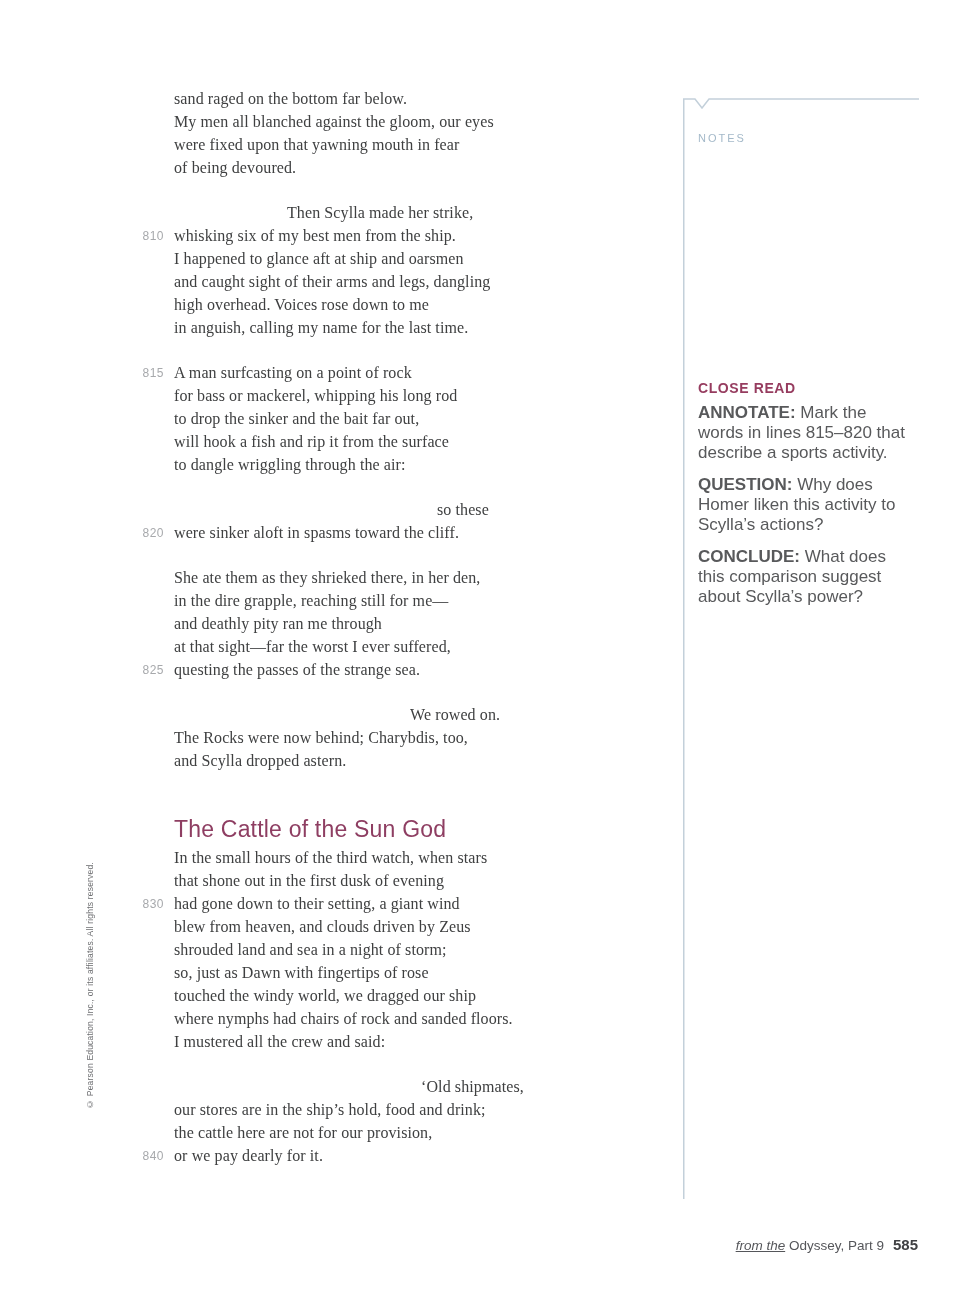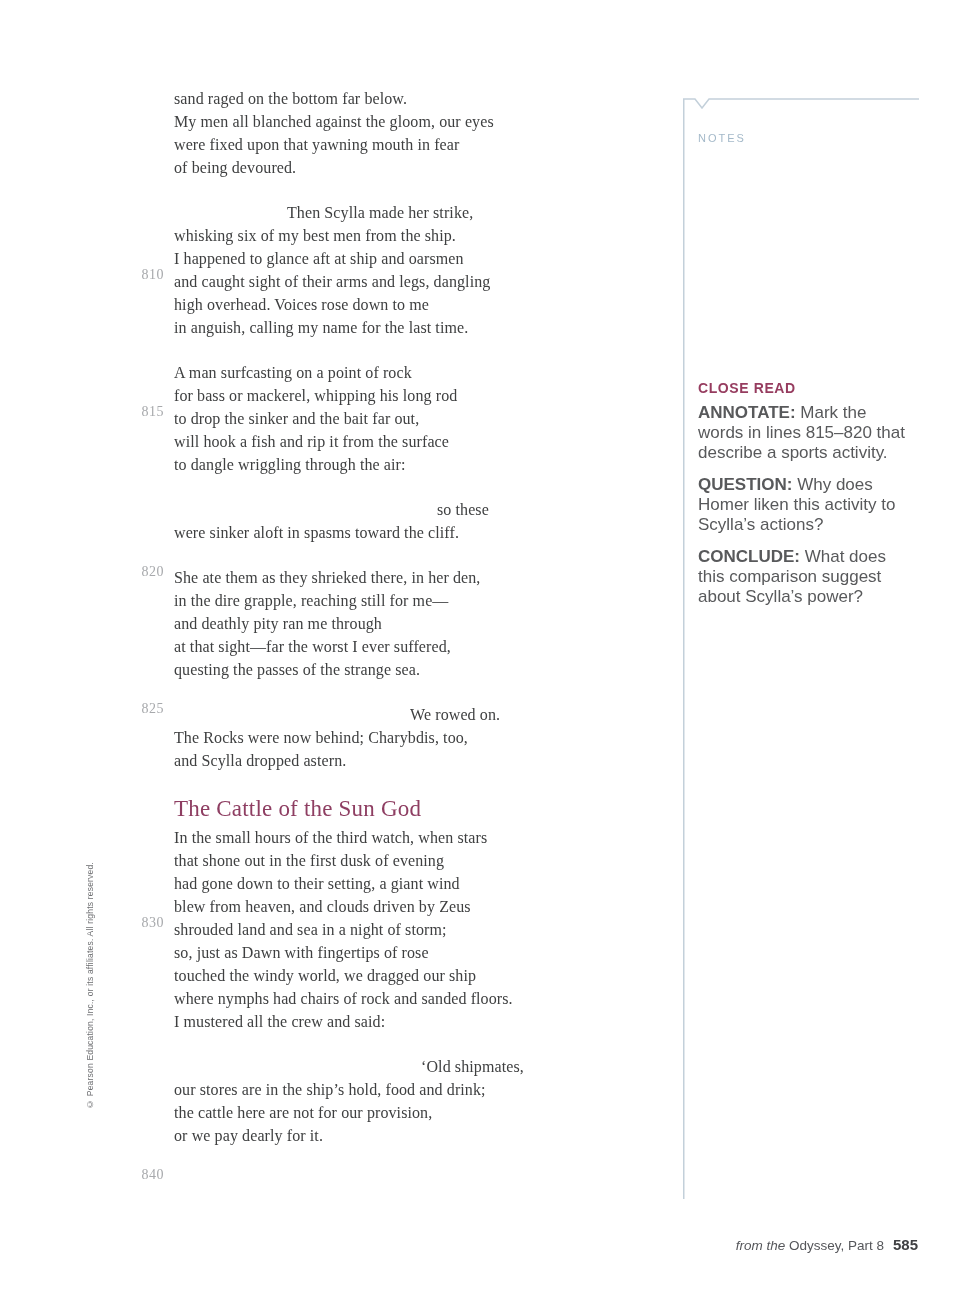--- a/index.html
+++ b/index.html
@@ -19,27 +19,27 @@
     font-size: 16px; color: #3f4041; letter-spacing: 0.1px;
   }
   .pline { position: relative; line-height: 23px; min-height: 23px; }
   .pline.s { margin-top: 22px; }           
   .pline.d1 { padding-left: 113px; }        
   .pline.d2 { padding-left: 263px; }
   .pline.d3 { padding-left: 236px; }
   .pline.d4 { padding-left: 247px; }
   .lnum {
     position: absolute; left: -48px; top: 1px; width: 38px;
-    text-align: right; font-family: Liberation Serif, serif;
-    font-size: 14px; line-height: 23px; color: #a7a9ac; letter-spacing: 0.5px; margin-top: 38px;
+    text-align: right; font-family: Liberation Sans, sans-serif;
+    font-size: 12px; line-height: 23px; color: #a7a9ac; letter-spacing: 0.5px;
   }
   .section-heading {
-    font-family: Liberation Serif, serif;
+    font-family: Liberation Sans, sans-serif;
     font-size: 23px; font-weight: 500; color: #8e3e62;
-    line-height: 30px; margin: 22px 0 2px 0; letter-spacing: 0.2px;
+    line-height: 30px; margin: 42px 0 2px 0; letter-spacing: 0.2px;
   }
 
   
   .notes-border { position: absolute; left: 683px; top: 98px; }
   .notes-label {
     position: absolute; left: 698px; top: 132px;
     font-size: 11px; letter-spacing: 2px; color: #a4b9c9;
   }
   .close-read { position: absolute; left: 698px; top: 372px; width: 216px; color: #58595b; }
   .cr-title {
@@ -54,21 +54,21 @@
     position: absolute; left: 85px; top: 862px;
     writing-mode: vertical-rl; transform: rotate(180deg);
     font-size: 8.5px; color: #6d6e71; white-space: nowrap; letter-spacing: 0.2px;
   }
 
   
   .footer {
     position: absolute; top: 1236px; right: 61px;
     font-size: 13.5px; color: #55565a; white-space: nowrap;
   }
-  .footer .italic { font-style: italic; }
+  .footer .italic { font-style: italic; text-decoration: underline; }
   .footer .pg { font-weight: bold; font-size: 15px; color: #3f4043; margin-left: 9px; }
 </style>
 </head>
 <body>
 
 <div class="page">
 
   <div class="copyright">© Pearson Education, Inc., or its affiliates. All rights reserved.</div>
 
   <main class="poem">
@@ -128,16 +128,16 @@
   <div class="notes-label">NOTES</div>
 
   <aside class="close-read">
     <div class="cr-title">CLOSE READ</div>
     <p class="cr-p"><span class="cr-label">ANNOTATE:</span><span> Mark the words in lines 815–820 that describe a sports activity.</span></p>
     <p class="cr-p"><span class="cr-label">QUESTION:</span><span> Why does Homer liken this activity to Scylla’s actions?</span></p>
     <p class="cr-p"><span class="cr-label">CONCLUDE:</span><span> What does this comparison suggest about Scylla’s power?</span></p>
   </aside>
 
   <footer class="footer">
-    <span class="italic">from the</span><span> Odyssey, Part 8</span><span class="pg">585</span>
+    <span class="italic">from the</span><span> Odyssey, Part 9</span><span class="pg">585</span>
   </footer>
 
 </div>
 
 </body></html>

